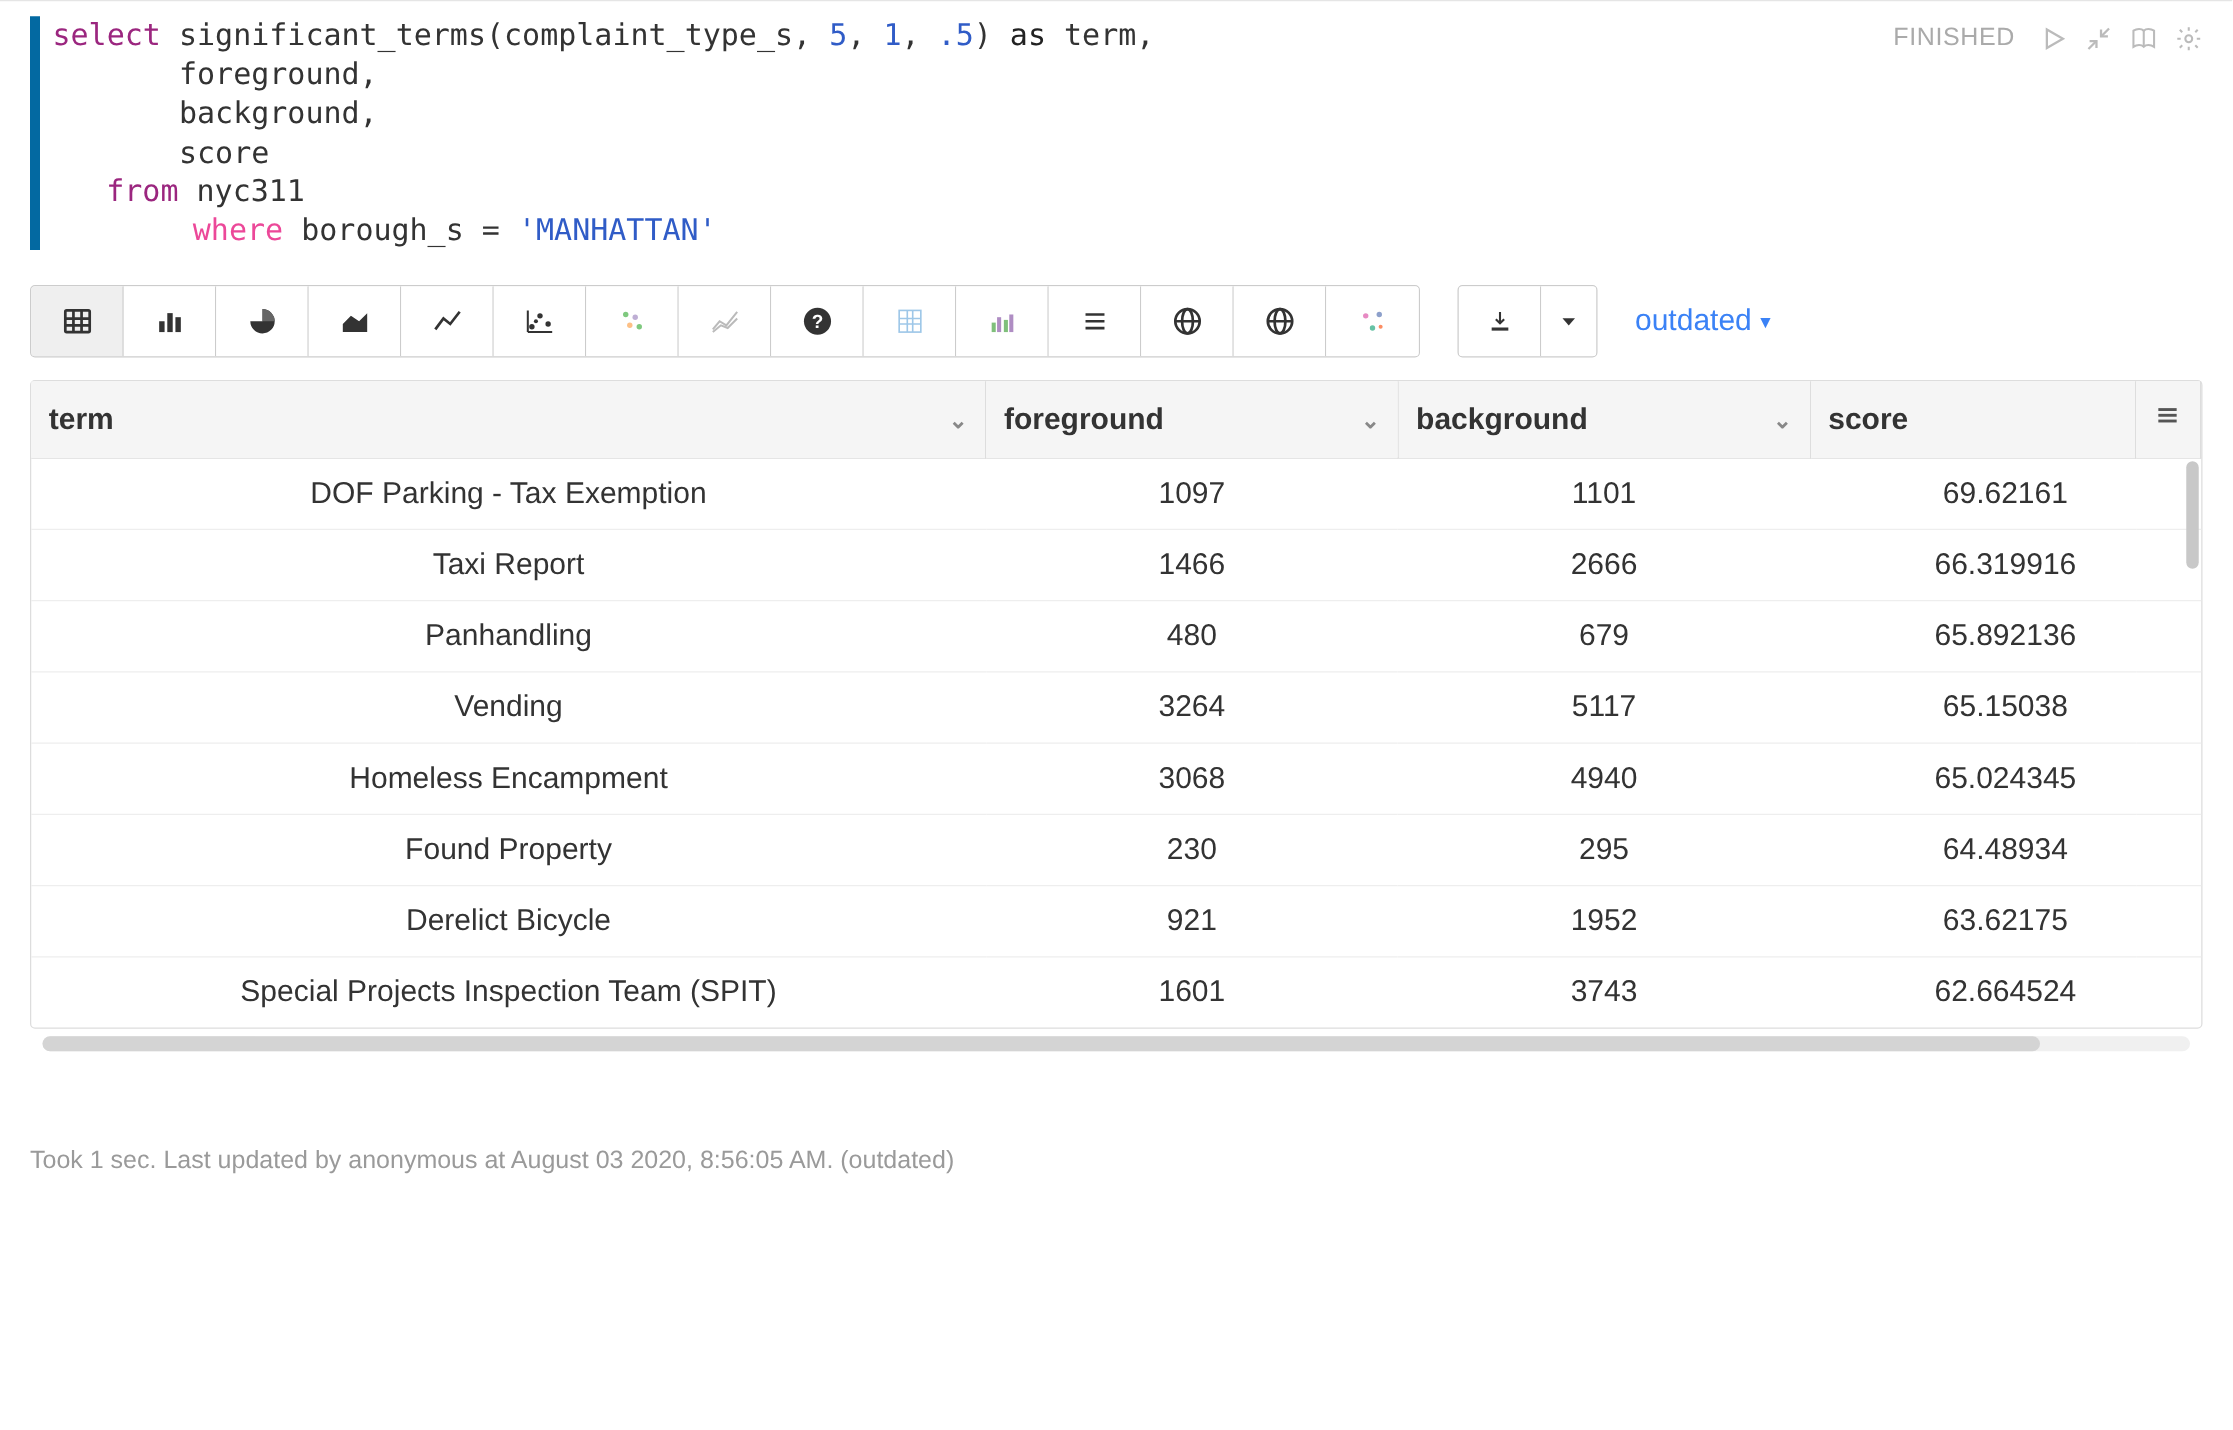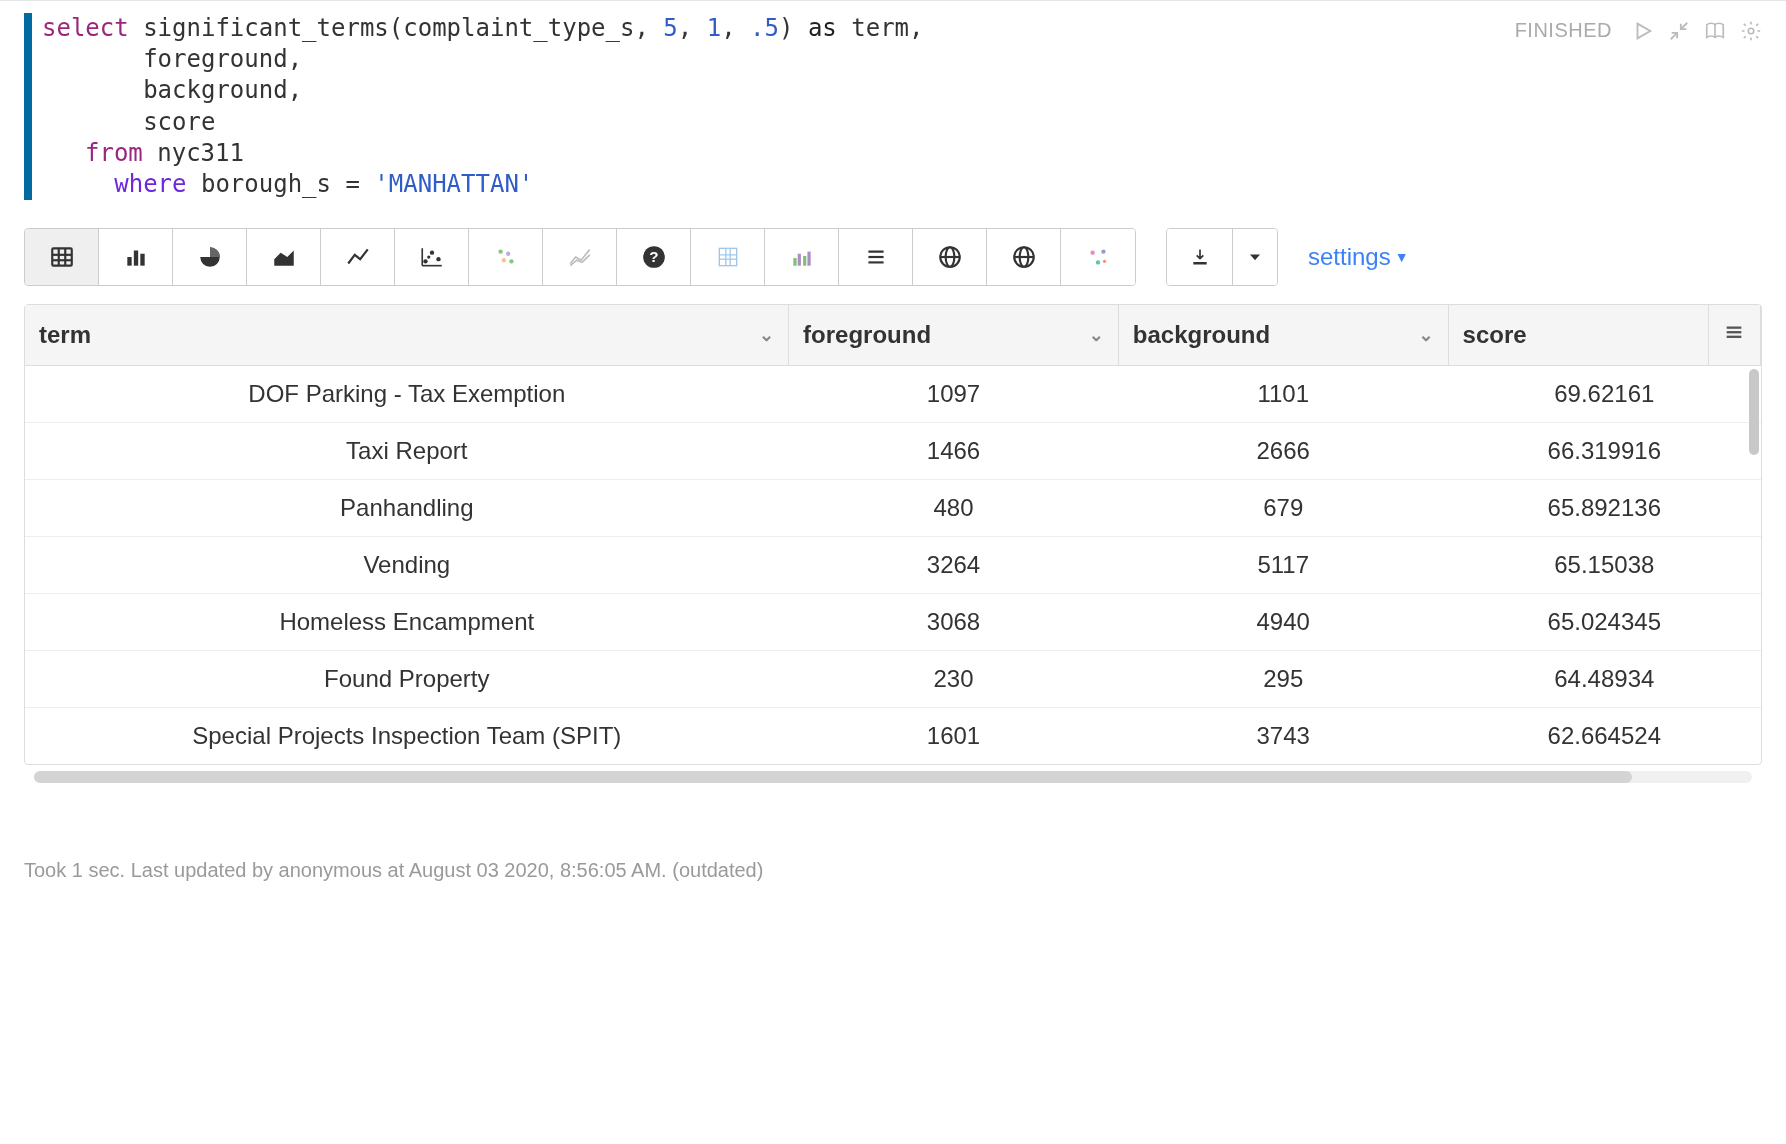--- a/index.html
+++ b/index.html
@@ -26,21 +26,21 @@
   }
   .editor {
     font-family: "SFMono-Regular", Menlo, Monaco, Consolas, monospace;
     font-size: 24px;
     line-height: 1.3;
     white-space: pre;
     color: #333;
   }
   .kw-select { color: #9b267f; }
   .kw-from   { color: #9b267f; margin-left: 43px; }
-  .kw-where  { color: #6d28d9; }
+  .kw-where  { color: #ec4899; margin-left: 40px; }
   .kw-as     { color: #222; }
   .fn        { color: #333; }
   .num       { color: #305cc7; }
   .str       { color: #305cc7; }
   .ident     { color: #333; }
 
   .cell-actions {
     display: flex;
     align-items: center;
     gap: 14px;
@@ -343,21 +343,21 @@
           </svg>
       </div>
       <div class="dl-btn" style="width:44px;">
         <svg viewBox="0 0 24 24" fill="#333">
             <polygon points="6,9 18,9 12,16"></polygon>
           </svg>
       </div>
     </div>
 
     <div class="settings-link">
-      <span>settings</span>
+      <span>outdated</span>
       <span class="caret">▼</span>
     </div>
   </div>
 
   <div class="result-table-wrap">
     <table class="result">
       <thead>
         <tr>
           <th style="width:44%;">
             <span>term</span>
@@ -414,20 +414,26 @@
             <td>4940</td>
             <td colspan="2">65.024345</td>
           </tr>
           <tr>
             <td>Found Property</td>
             <td>230</td>
             <td>295</td>
             <td colspan="2">64.48934</td>
           </tr>
           <tr>
+            <td>Derelict Bicycle</td>
+            <td>921</td>
+            <td>1952</td>
+            <td colspan="2">63.62175</td>
+          </tr>
+          <tr>
             <td>Special Projects Inspection Team (SPIT)</td>
             <td>1601</td>
             <td>3743</td>
             <td colspan="2">62.664524</td>
           </tr>
         </tbody>
     </table>
     <div class="v-scrollbar"></div>
   </div>
   <div class="h-scroll-track">

